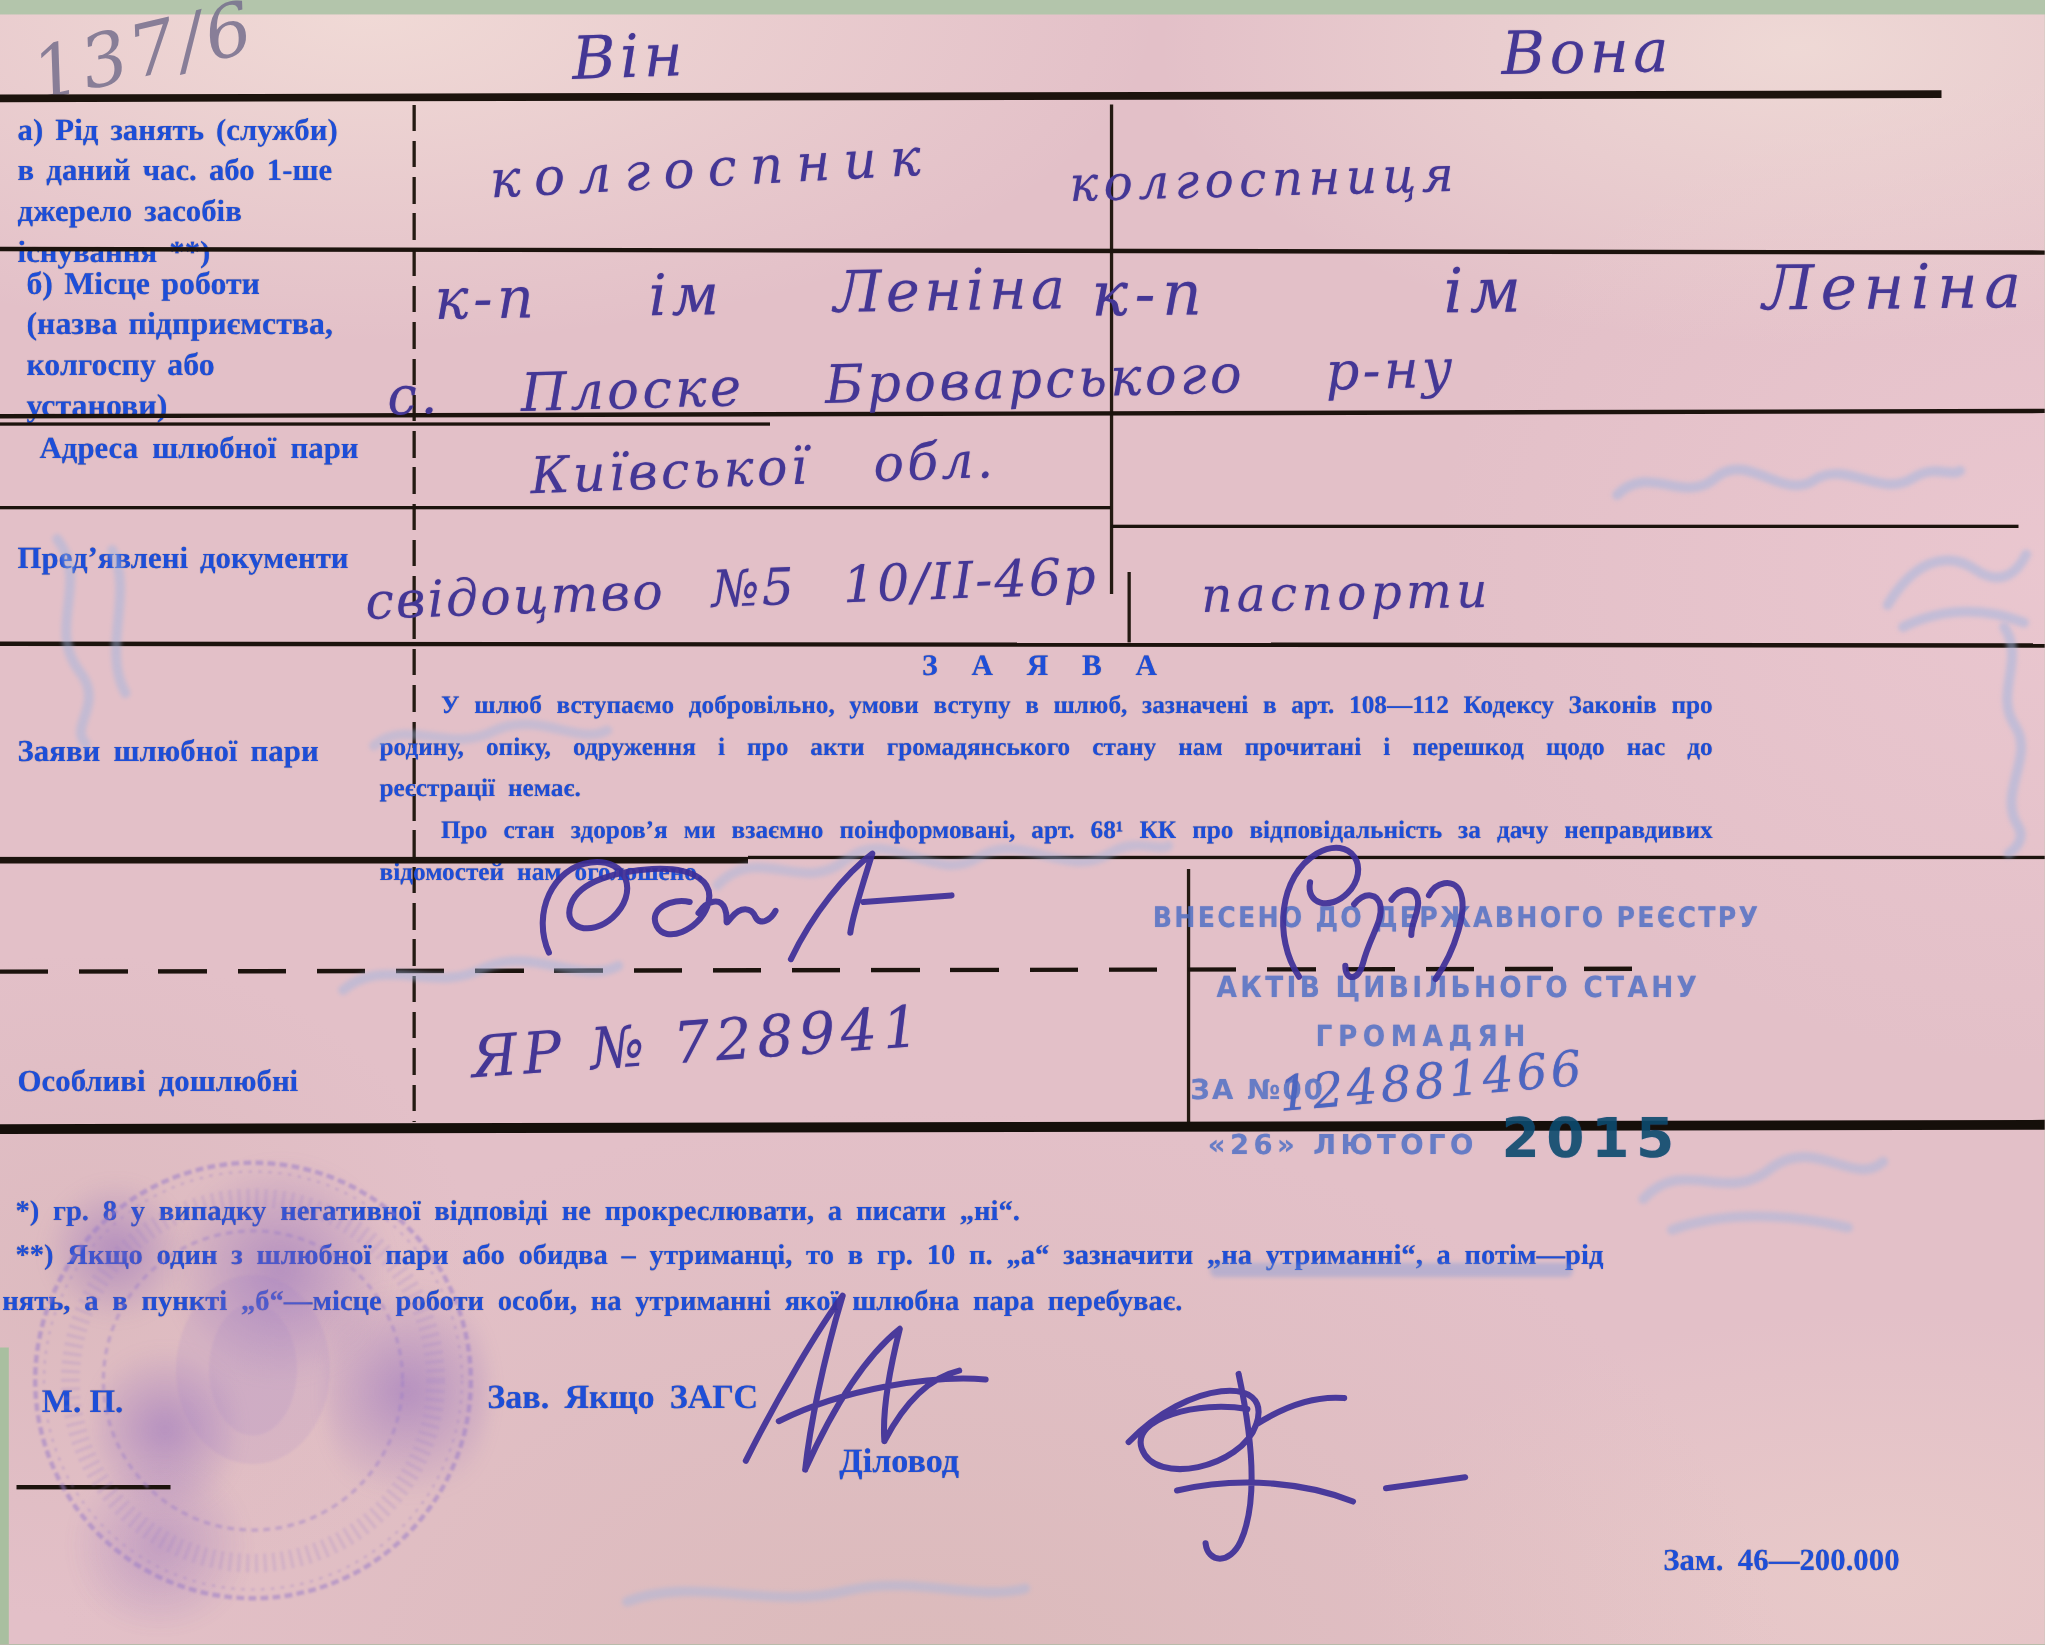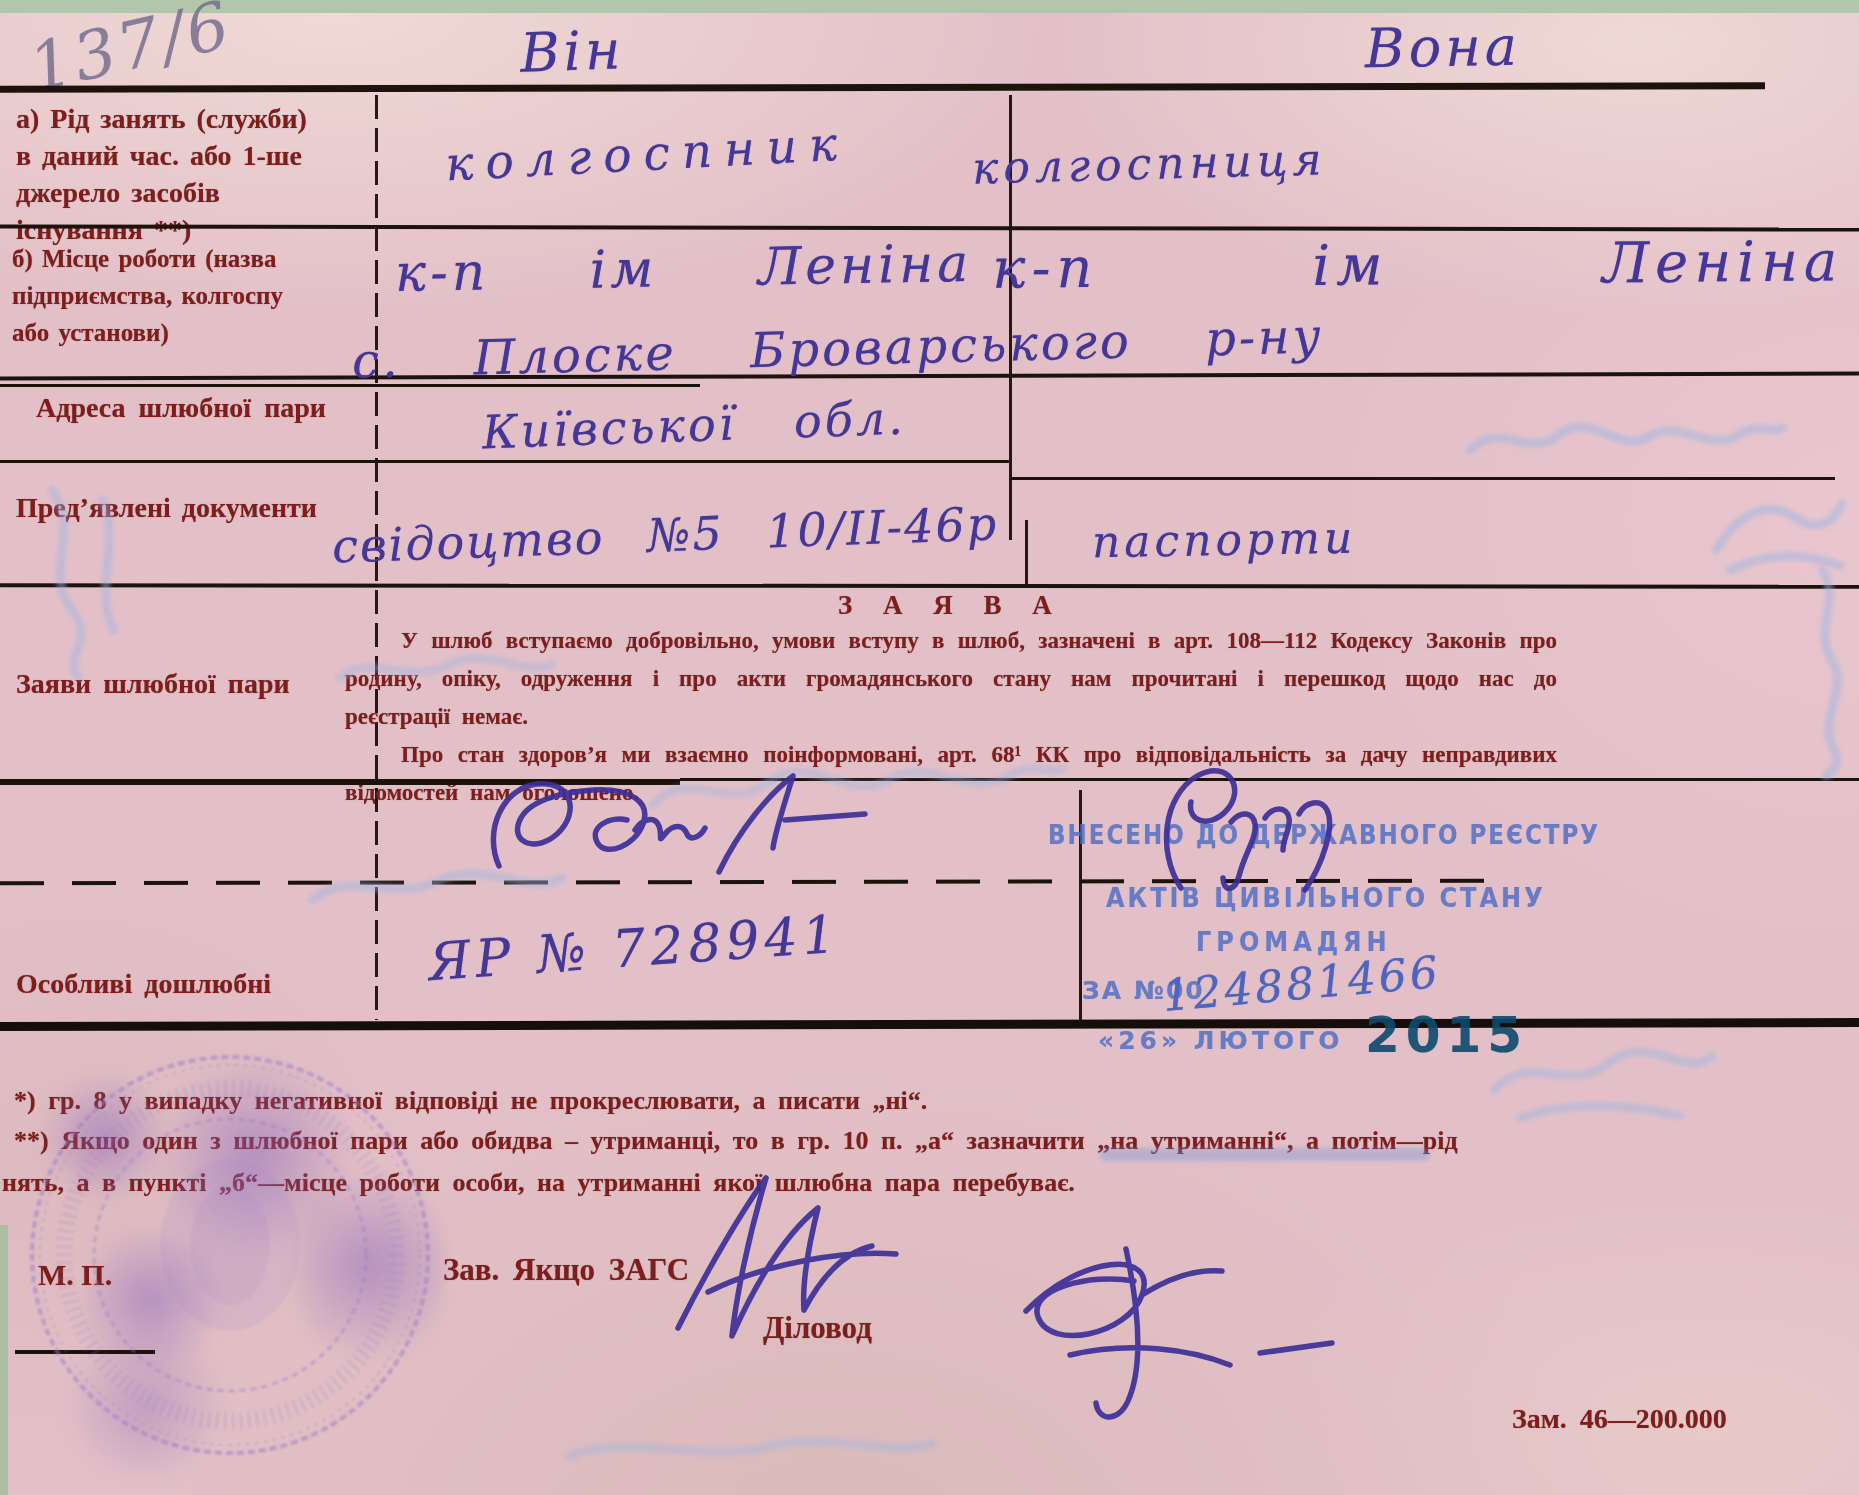--- a/index.html
+++ b/index.html
@@ -8,21 +8,21 @@
   .paper{position:absolute;left:0;top:13px;width:1859px;height:1482px;
     background-color:#e3c0c8;
     background-image:
       radial-gradient(1200px 500px at 18% 0%, rgba(247,231,221,.65), transparent 60%),
       radial-gradient(900px 420px at 88% 2%, rgba(246,233,222,.6), transparent 65%),
       radial-gradient(800px 650px at 100% 34%, rgba(240,205,214,.5), transparent 70%),
       radial-gradient(1100px 760px at 45% 104%, rgba(213,182,177,.6), transparent 72%),
       radial-gradient(700px 350px at 92% 96%, rgba(236,209,201,.55), transparent 70%),
       radial-gradient(500px 420px at 4% 78%, rgba(214,180,182,.5), transparent 72%);}
   .abs{position:absolute;}
-  .printed{font-family:"Liberation Serif","DejaVu Serif",serif;font-weight:700;color:#7f1d1d;
+  .printed{font-family:"Liberation Serif","DejaVu Serif",serif;font-weight:700;color:#1d4ed8;
            text-shadow:0 0 1px rgba(45,25,12,.45);}
   .hw{font-family:"DejaVu Serif",serif;font-style:italic;color:#443795;
       text-shadow:0 0 1px rgba(62,42,150,.55);white-space:nowrap;}
   .stampt{font-family:"DejaVu Sans","Liberation Sans",sans-serif;font-weight:700;color:#4d6ec5;
           opacity:.82;white-space:nowrap;text-shadow:0 0 1px rgba(77,110,197,.5);}
   .hline{position:absolute;background:#1c130d;}
   .vline{position:absolute;background:#241a12;}
   .dashline{position:absolute;height:4px;
     background:repeating-linear-gradient(90deg,#1c130d 0 44px,transparent 44px 72px);}
   .vdash{position:absolute;width:3px;
@@ -55,21 +55,21 @@
   <div class="vdash" style="left:375px;top:95px;height:925px;"></div>
   <div class="vline" style="left:1009px;top:95px;width:3px;height:445px;"></div>
   <div class="vline" style="left:1025px;top:520px;width:3px;height:64px;"></div>
   <div class="vline" style="left:1079px;top:790px;width:3px;height:230px;"></div>
 
   <div class="abs printed" style="left:16px;top:100px;width:305px;font-size:28px;line-height:37px;word-spacing:4px;">а) Рід занять (служби) в даний час. або 1-ше джерело засобів існування **)</div>
   <div class="abs hw" style="left:445px;top:126px;font-size:47px;letter-spacing:12px;transform:rotate(-3deg);">колгоспник</div>
   <div class="abs hw" style="left:972px;top:138px;font-size:44px;letter-spacing:5px;transform:rotate(-1.5deg);">колгоспниця</div>
   <div class="hline" style="left:0;top:226px;width:1859px;height:4px;transform:rotate(0.1deg);"></div>
 
-  <div class="abs printed" style="left:12px;top:240px;width:300px;font-size:25px;line-height:37px;word-spacing:3px;">б) Місце роботи (назва підприємства, колгоспу або установи)</div>
+  <div class="abs printed" style="left:24px;top:240px;width:300px;font-size:29px;line-height:37px;word-spacing:3px;">б) Місце роботи (назва підприємства, колгоспу або установи)</div>
   <div class="abs hw" style="left:395px;top:238px;font-size:52px;letter-spacing:4px;word-spacing:80px;transform:rotate(-1deg);">к-п ім Леніна</div>
   <div class="abs hw" style="left:992px;top:232px;font-size:56px;letter-spacing:6px;word-spacing:190px;transform:rotate(-0.5deg);">к-п ім Леніна</div>
   <div class="hline" style="left:0;top:374px;width:1859px;height:4px;transform:rotate(-0.15deg);"></div>
   <div class="hline" style="left:0;top:384px;width:700px;height:3px;"></div>
 
   <div class="abs printed" style="left:16px;top:392px;width:320px;font-size:28px;word-spacing:6px;margin-left:20px;">Адреса шлюбної пари</div>
   <div class="abs hw" style="left:352px;top:320px;font-size:48px;letter-spacing:3px;word-spacing:55px;transform:rotate(-1.5deg);">с. Плоске Броварського р-ну</div>
   <div class="abs hw" style="left:482px;top:398px;font-size:46px;letter-spacing:3px;word-spacing:40px;transform:rotate(-2deg);">Київської обл.</div>
   <div class="hline" style="left:0;top:460px;width:1010px;height:3px;"></div>
   <div class="hline" style="left:1010px;top:477px;width:825px;height:3px;"></div>

